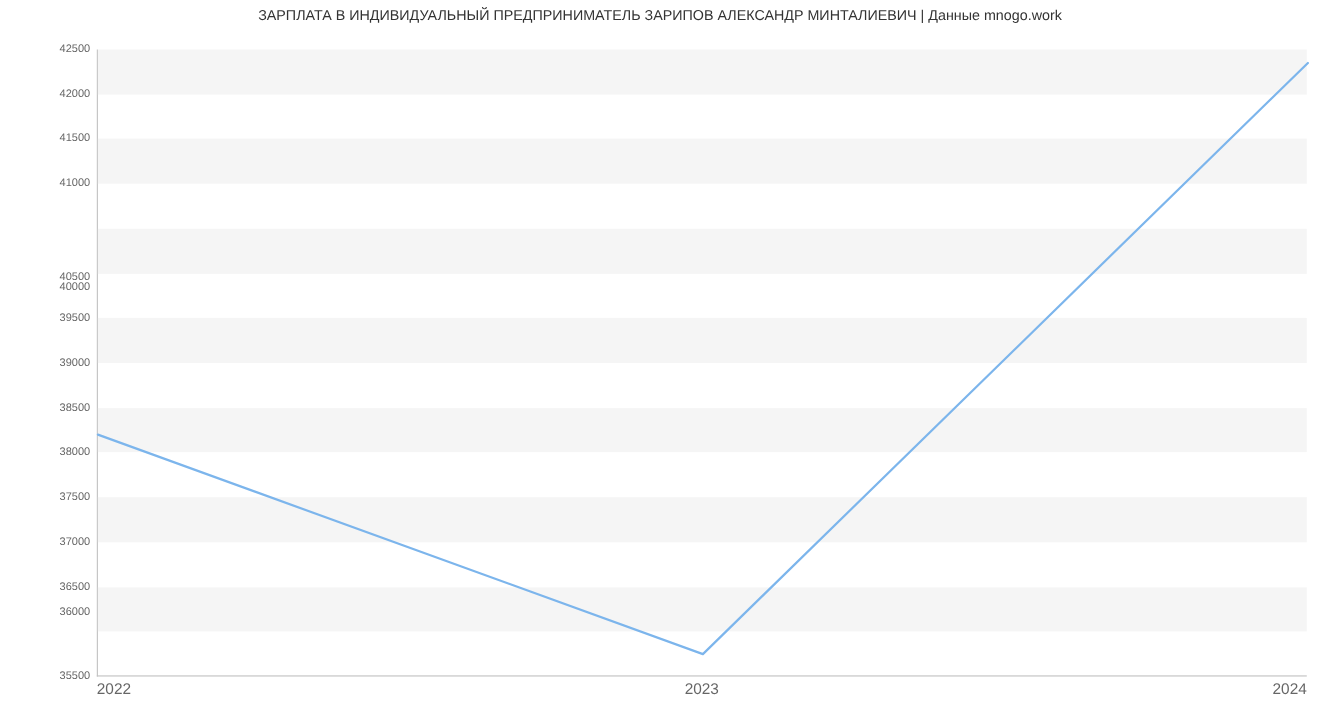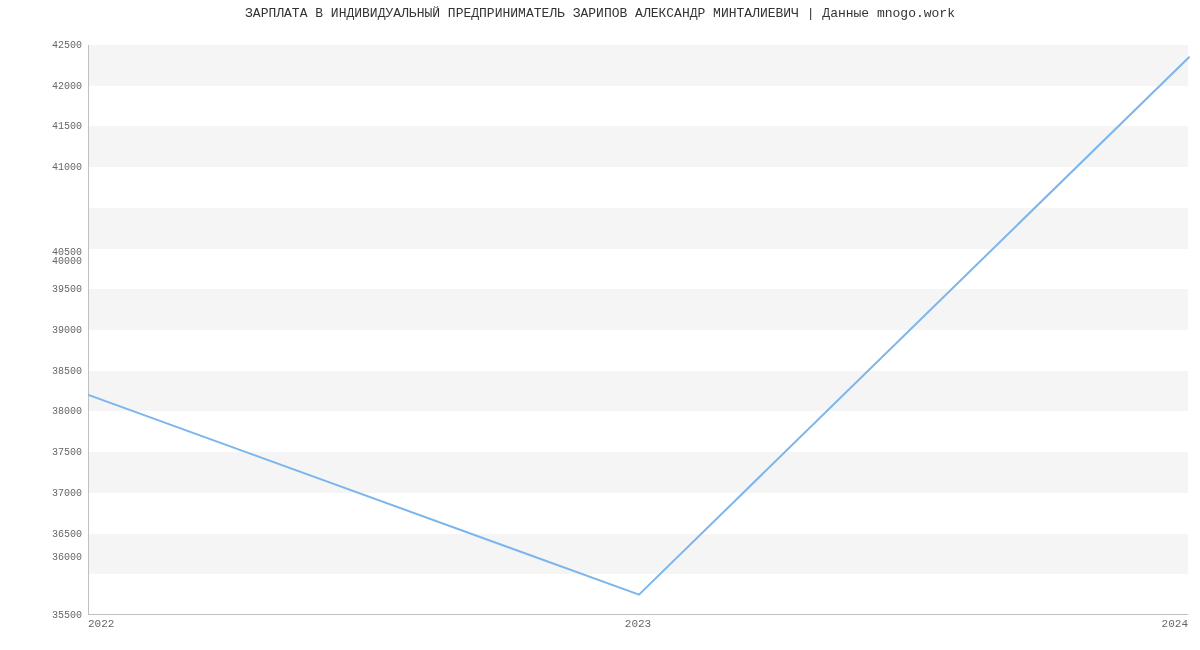--- a/index.html
+++ b/index.html
@@ -8,21 +8,20 @@
     width: 1200px;
     height: 650px;
     background: #ffffff;
     font-family: "Lucida Grande", "Lucida Sans Unicode", Arial, Helvetica, sans-serif;
     color: #333333;
   }
   .chart-wrap {
     position: relative;
     width: 1200px;
     height: 476px;
-    font-family: Liberation Mono, monospace;
   }
   .title {
     position: absolute;
     top: 6px;
     left: 0;
     right: 0;
     text-align: center;
     font-size: 13px;
     color: #333333;
   }
@@ -41,21 +40,21 @@
     right: 1118px; 
     width: 70px;
     text-align: right;
     font-size: 10px;
     color: #666666;
     transform: translateY(-50%);
   }
   .x-tick-label {
     position: absolute;
     top: 618px;
-    font-size: 11px;
+    font-size: 14px;
     color: #666666;
     transform: translateX(-50%);
     white-space: nowrap;
   }
   .band {
     position: absolute;
     left: 0;
     width: 100%;
     background: #f5f5f5;
   }

